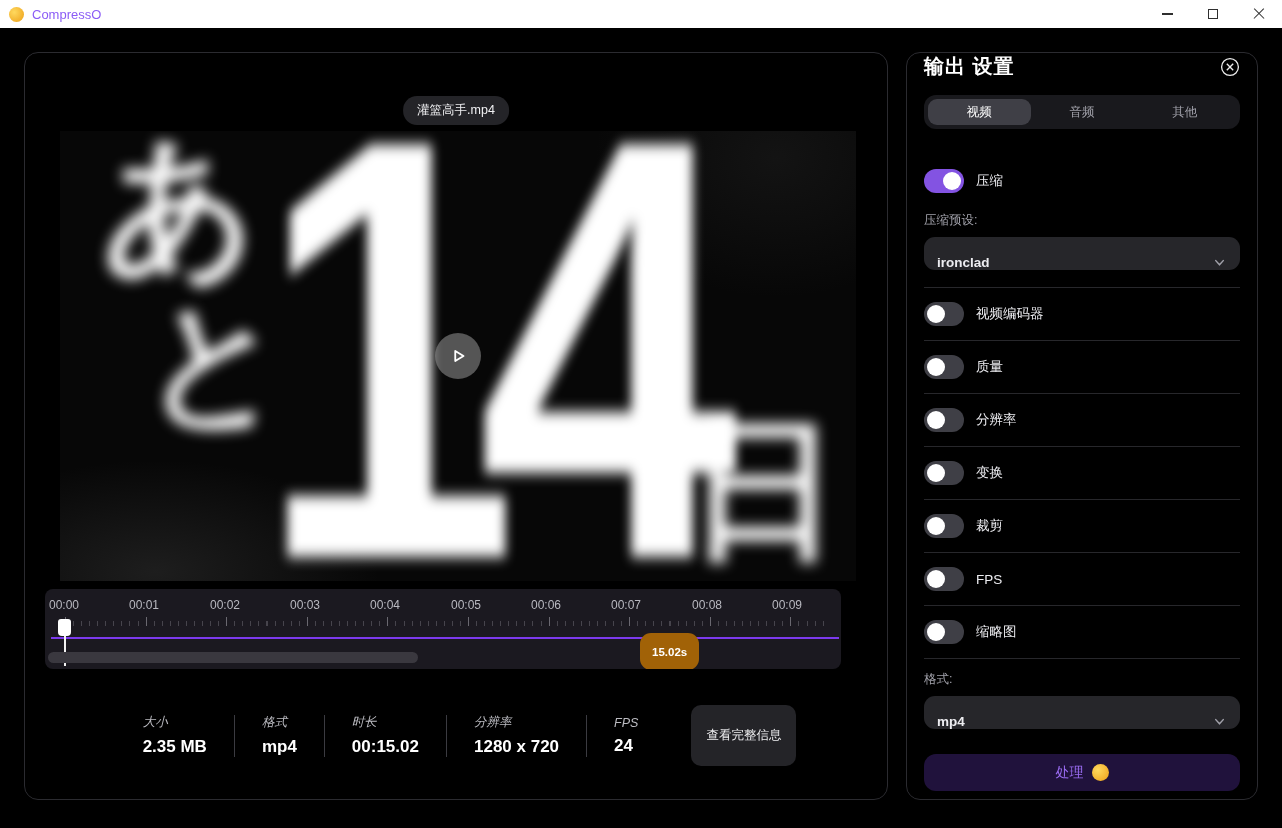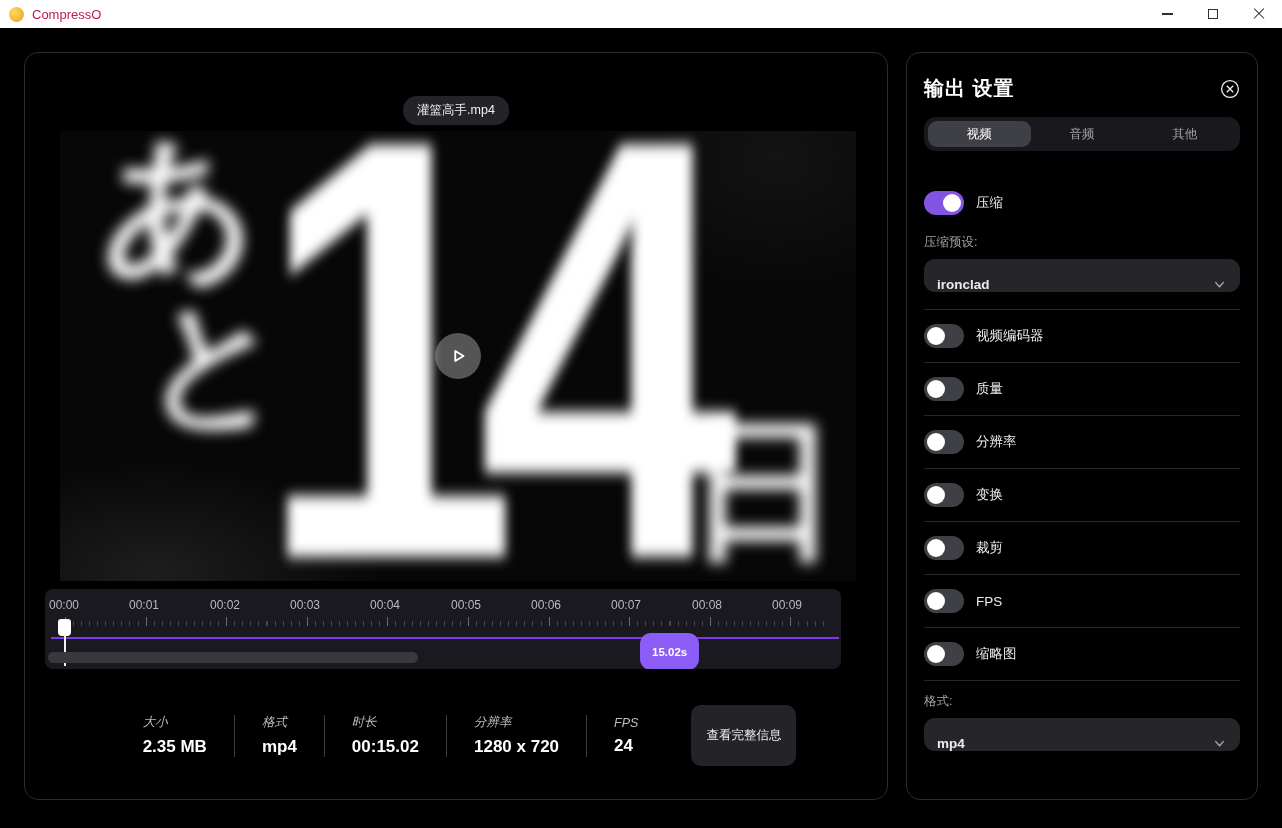--- a/index.html
+++ b/index.html
@@ -2,21 +2,21 @@
 <html><head>
 <meta charset="utf-8">
 <style>
   * { margin:0; padding:0; box-sizing:border-box; }
   html,body { width:1282px; height:828px; background:#000; font-family:"Liberation Sans", sans-serif; overflow:hidden; }
 
   
   .titlebar { position:relative; height:28px; background:#ffffff; display:flex; align-items:center; }
   .app-logo { width:15px; height:15px; margin-left:9px; border-radius:50%;
               background:radial-gradient(circle at 35% 35%, #ffd95e, #f2b02c 70%, #d99416); }
-  .app-title { margin-left:8px; font-size:13px; color:#be185d; }
+  .app-title { margin-left:8px; font-size:13px; color:#8b5cf6; }
   .win-controls { position:absolute; right:0; top:0; height:28px; display:flex; }
   .win-btn { width:46px; height:28px; display:flex; align-items:center; justify-content:center; }
   .glyph-min { width:11px; height:1.4px; background:#2f2f2f; }
   .glyph-max { width:10px; height:10px; border:1.4px solid #2f2f2f; }
   .glyph-close { position:relative; width:12px; height:12px; }
   .glyph-close::before, .glyph-close::after { content:""; position:absolute; left:-1px; top:5px; width:14px; height:1.4px; background:#2f2f2f; }
   .glyph-close::before { transform:rotate(45deg); } .glyph-close::after { transform:rotate(-45deg); }
 
   
   .workspace { position:relative; width:1282px; height:800px; }
@@ -42,34 +42,34 @@
   
   .timeline { position:absolute; left:20px; top:536px; width:796px; height:80px; background:#1b1920; border-radius:8px; overflow:hidden; }
   .tl-label { position:absolute; top:9px; font-size:12px; color:#b9b9c0; }
   .ticks-minor { position:absolute; left:20px; top:32px; width:762px; height:5px;
       background:repeating-linear-gradient(90deg, #46444c 0 1px, transparent 1px 8.06px); }
   .ticks-major { position:absolute; left:20px; top:28px; width:762px; height:9px;
       background:repeating-linear-gradient(90deg, #6a6870 0 1px, transparent 1px 80.6px); }
   .trim-line { position:absolute; left:6px; right:2px; top:48px; height:2px; background:#7c3aed; }
   .playhead-line { position:absolute; left:19px; top:30px; bottom:3px; width:2px; background:#f2f2f2; }
   .playhead-handle { position:absolute; left:13px; top:30px; width:13px; height:17px; background:#fff; border-radius:3px 3px 4px 4px; }
-  .duration-badge { position:absolute; left:595px; top:44px; height:37px; padding:0 12px; background:#8b5cf6; border-radius:11px;
+  .duration-badge { position:absolute; left:595px; top:44px; height:37px; padding:0 12px; background:#a16207; border-radius:11px;
                     color:#fff; font-size:11.5px; font-weight:bold; display:flex; align-items:center; }
   .tl-scrollbar { position:absolute; left:3px; top:63px; width:370px; height:11px; background:#3a383f; border-radius:6px; }
 
   
   .stats-row { position:absolute; left:0; right:0; top:652px; display:flex; align-items:center; justify-content:center; }
   .stat { padding:0 27px; text-align:left; }
   .stat-label { font-size:12.5px; font-style:italic; color:#bcbcc2; }
   .stat-value { margin-top:6px; font-size:17px; font-weight:bold; color:#fff; }
   .stat-divider { width:1px; height:42px; background:#3b3b41; }
   .info-btn { margin-left:26px; background:#242428; color:#f0f0f2; font-size:12.5px; padding:22px 15px; border-radius:10px; border:none; }
 
   
-  .panel-header { margin-top:22px; display:flex; align-items:center; justify-content:space-between; }
+  .panel-header { display:flex; align-items:center; justify-content:space-between; }
   .panel-title { font-size:20px; font-weight:bold; color:#fff; letter-spacing:1px; }
   .tabs { margin-top:15px; background:#19191d; border-radius:12px; padding:4px; display:flex; }
   .tab { flex:1; height:26px; display:flex; align-items:center; justify-content:center; font-size:12.5px; color:#a1a1aa; border-radius:9px; }
   .tab.active { background:#3f3f46; color:#fff; }
   .toggle-row { display:flex; align-items:center; }
   .compress-row { margin-top:40px; }
   .toggle { position:relative; width:40px; height:24px; border-radius:12px; flex:0 0 40px; }
   .toggle.on  { background:#8353e2; }
   .toggle.off { background:#3f3f46; }
   .knob { position:absolute; top:3px; width:18px; height:18px; border-radius:50%; background:#fff; }
@@ -253,14 +253,18 @@
     </div>
 
     <div class="field-label fmt-label">格式:</div>
     <div class="dropdown">
       <span class="dropdown-value">mp4</span>
       <svg width="15" height="15" viewBox="0 0 16 16">
         <polyline points="4,6 8,10.5 12,6" fill="none" stroke="#a1a1aa" stroke-width="1.6" stroke-linecap="round" stroke-linejoin="round"></polyline>
       </svg>
     </div>
 
+    <button class="process-btn">
+      <span class="process-label">处理</span>
+      <span class="ok-hand"></span>
+    </button>
   </div>
 </div>
 
 </body></html>

